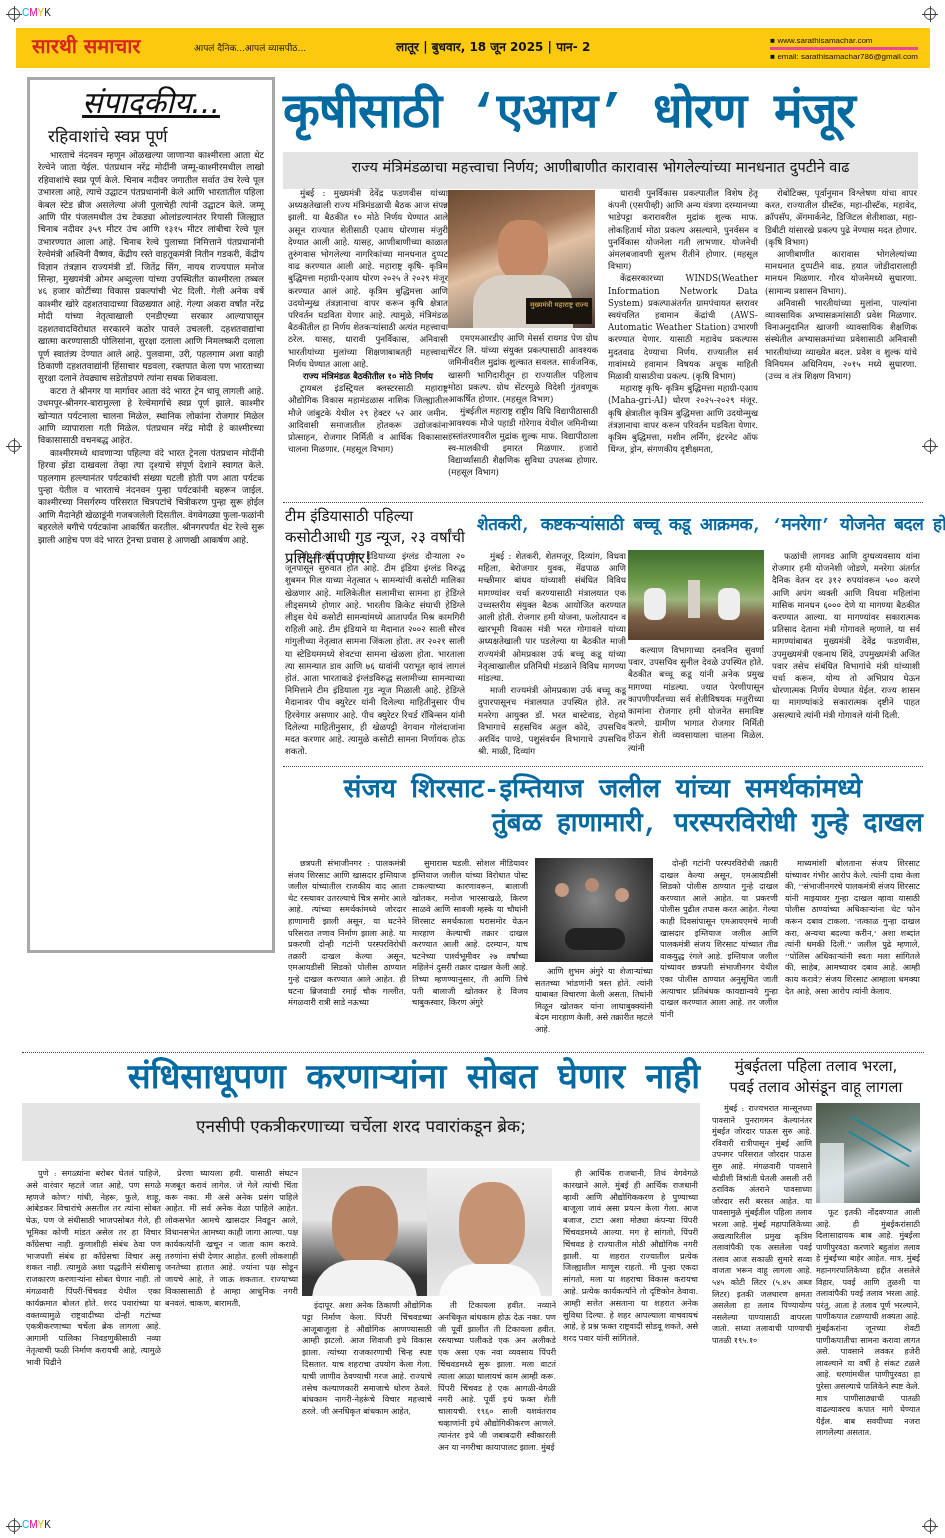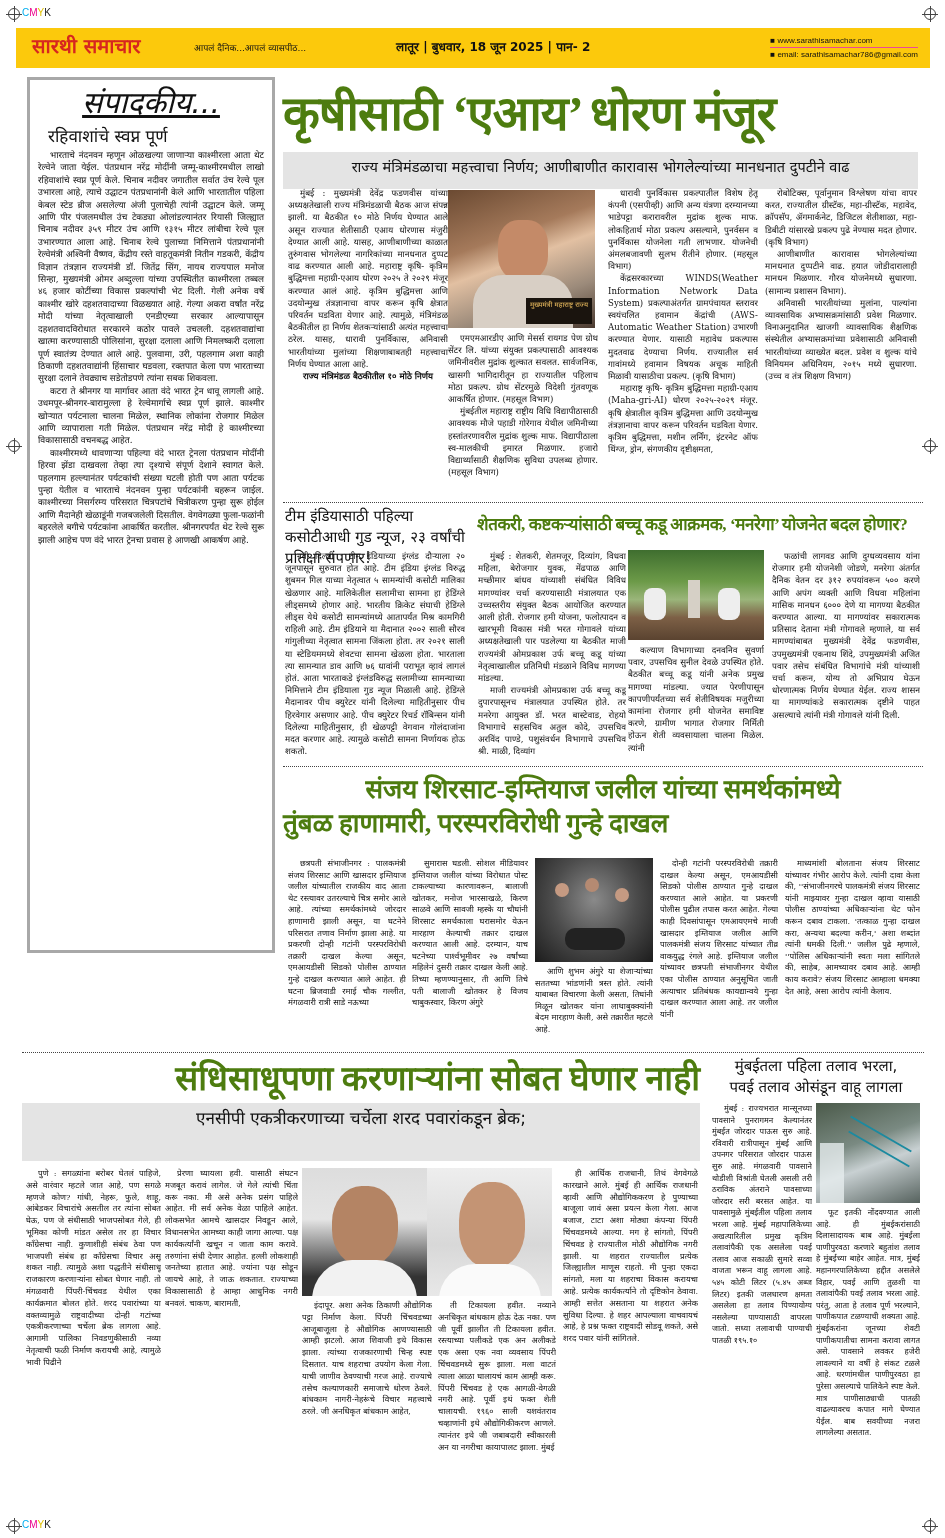--- a/index.html
+++ b/index.html
@@ -8,26 +8,26 @@
 .cmyk{font-family:"Liberation Sans",sans-serif;font-size:10px;letter-spacing:0}
 .cmyk .c{color:#00aeef}.cmyk .m{color:#ec008c}.cmyk .y{color:#e0c000}.cmyk .k{color:#222}
 .reg{width:12px;height:12px;border:1px solid #444;border-radius:50%;position:absolute}
 .reg:before{content:"";position:absolute;left:-3px;right:-3px;top:5px;height:1px;background:#444}
 .reg:after{content:"";position:absolute;top:-3px;bottom:-3px;left:5px;width:1px;background:#444}
 .mast{left:16px;top:28px;width:914px;height:40px;background:#fcc90c}
 .logo{left:16px;top:4px;font-family:"DejaVu Sans",sans-serif;font-weight:bold;font-size:20px;color:#d7261f}
 .tag{left:120px;top:13px;font-size:9px;font-family:"DejaVu Sans",sans-serif}
 .dateline{left:210px;top:10px;font-size:12px;font-family:"DejaVu Sans",sans-serif;font-weight:bold}
 .links{right:12px;top:6px;font-family:"Liberation Sans",sans-serif;font-size:8px;line-height:13px}
-.links div:first-child{border-bottom:1px solid #ec4899}
+.links div:first-child{border-bottom:3px solid #ec4899}
 .editbox{left:27px;top:77px;width:248px;height:876px;border:3px solid #a8a8a8;padding:4px 8px;overflow:hidden}
 .edtitle{font-size:30px;font-style:italic;text-align:center;text-decoration:underline;font-family:"DejaVu Sans",sans-serif;line-height:38px}
 .edhead{font-size:17px;font-family:"DejaVu Sans",sans-serif;margin:2px 10px 2px}
 .body{font-size:8.8px;line-height:12.4px;text-align:justify;text-indent:12px}
-.h1{font-family:Liberation Serif, serif;font-weight:900;color:#4d7c0f;white-space:nowrap}
+.h1{font-family:Liberation Mono, monospace;font-weight:900;color:#0369a1;white-space:nowrap}
 .sub{background:#e4e4e4;font-family:"DejaVu Sans",sans-serif;text-align:center}
 .dot{border-top:1px dotted #444;height:0}
 .col{font-size:8.6px;line-height:12.2px;text-align:justify;overflow:hidden}
 .col p{text-indent:12px}
 .photo{overflow:hidden}
 .center{text-align:center;font-weight:bold}
 </style>
 </head>
 <body>
 
@@ -57,20 +57,21 @@
   <p class="body">कटरा ते श्रीनगर या मार्गावर आता वंदे भारत ट्रेन धावू लागली आहे. उधमपूर-श्रीनगर-बारामुल्ला हे रेल्वेमार्गाचे स्वप्न पूर्ण झाले. काश्मीर खोऱ्यात पर्यटनाला चालना मिळेल, स्थानिक लोकांना रोजगार मिळेल आणि व्यापाराला गती मिळेल. पंतप्रधान नरेंद्र मोदी हे काश्मीरच्या विकासासाठी वचनबद्ध आहेत.</p>
   <p class="body">काश्मीरमध्ये धावणाऱ्या पहिल्या वंदे भारत ट्रेनला पंतप्रधान मोदींनी हिरवा झेंडा दाखवला तेव्हा त्या दृश्याचे संपूर्ण देशाने स्वागत केले. पहलगाम हल्ल्यानंतर पर्यटकांची संख्या घटली होती पण आता पर्यटक पुन्हा येतील व भारताचे नंदनवन पुन्हा पर्यटकांनी बहरून जाईल. काश्मीरच्या निसर्गरम्य परिसरात चित्रपटांचे चित्रीकरण पुन्हा सुरू होईल आणि मैदानेही खेळाडूंनी गजबजलेली दिसतील. वेगवेगळ्या फुला-फळांनी बहरलेले बगीचे पर्यटकांना आकर्षित करतील. श्रीनगरपर्यंत थेट रेल्वे सुरू झाली आहेच पण वंदे भारत ट्रेनचा प्रवास हे आणखी आकर्षण आहे.</p>
 </div>
 
 <div class="abs h1" style="left:283px;top:84px;font-size:48px;line-height:60px;letter-spacing:-1px">कृषीसाठी ‘एआय’ धोरण मंजूर</div>
 <div class="abs sub" style="left:283px;top:152px;width:635px;height:37px;line-height:30px;font-size:14.5px">राज्य मंत्रिमंडळाचा महत्त्वाचा निर्णय; आणीबाणीत कारावास भोगलेल्यांच्या मानधनात दुपटीने वाढ</div>
 
 <div class="abs col" style="left:288px;top:187px;width:160px;height:310px">
   <p>मुंबई : मुख्यमंत्री देवेंद्र फडणवीस यांच्या अध्यक्षतेखाली राज्य मंत्रिमंडळाची बैठक आज संपन्न झाली. या बैठकीत १० मोठे निर्णय घेण्यात आले असून राज्यात शेतीसाठी एआय धोरणास मंजुरी देण्यात आली आहे. यासह, आणीबाणीच्या काळात तुरुंगवास भोगलेल्या नागरिकांच्या मानधनात दुप्पट वाढ करण्यात आली आहे. महाराष्ट्र कृषि- कृत्रिम बुद्धिमत्ता महाग्री-एआय धोरण २०२५ ते २०२९ मंजूर करण्यात आलं आहे. कृत्रिम बुद्धिमत्ता आणि उदयोन्मुख तंत्रज्ञानाचा वापर करून कृषि क्षेत्रात परिवर्तन घडविता येणार आहे. त्यामुळे, मंत्रिमंडळ बैठकीतील हा निर्णय शेतकऱ्यांसाठी अत्यंत महत्त्वाचा ठरेल. यासह, धारावी पुनर्विकास, अनिवासी भारतीयांच्या मुलांच्या शिक्षणाबाबतही महत्त्वाचा निर्णय घेण्यात आला आहे.</p>
   <div class="center">राज्य मंत्रिमंडळ बैठकीतील १० मोठे निर्णय</div>
+  <p>ट्रायबल इंडस्ट्रियल क्लस्टरसाठी महाराष्ट्र औद्योगिक विकास महामंडळास नाशिक जिल्ह्यातील मौजे जांबुटके येथील २९ हेक्टर ५२ आर जमीन. आदिवासी समाजातील होतकरू उद्योजकांना प्रोत्साहन, रोजगार निर्मिती व आर्थिक विकासास चालना मिळणार. (महसूल विभाग)</p>
 </div>
 <div class="abs photo" style="left:448px;top:190px;width:147px;height:138px;background:linear-gradient(160deg,#6b4a32 0%,#a57a5b 35%,#e2c0a2 50%,#9b8a7a 75%,#4a3a30 100%)">
   <div class="abs" style="left:50px;top:30px;width:50px;height:60px;border-radius:40%;background:#c48a68"></div>
   <div class="abs" style="left:25px;top:85px;width:100px;height:55px;background:#d8cfc5;border-radius:30px 30px 0 0"></div>
   <div class="abs" style="left:78px;top:108px;width:66px;height:26px;background:#1a140e;color:#f0c060;font-size:7px;text-align:center;line-height:11px;padding-top:2px">मुख्यमंत्री महाराष्ट्र राज्य</div>
 </div>
 <div class="abs col" style="left:448px;top:332px;width:150px;height:165px">
   <p>एमएमआरडीए आणि मेसर्स रायगड पेण ग्रोथ सेंटर लि. यांच्या संयुक्त प्रकल्पासाठी आवश्यक जमिनीवरील मुद्रांक शुल्कात सवलत. सार्वजनिक, खासगी भागिदारीतून हा राज्यातील पहिलाच मोठा प्रकल्प. ग्रोथ सेंटरमुळे विदेशी गुंतवणूक आकर्षित होणार. (महसूल विभाग)</p>
   <p>मुंबईतील महाराष्ट्र राष्ट्रीय विधि विद्यापीठासाठी आवश्यक मौजे पहाडी गोरेगाव येथील जमिनीच्या हस्तांतरणावरील मुद्रांक शुल्क माफ. विद्यापीठाला स्व-मालकीची इमारत मिळणार. हजारो विद्यार्थ्यांसाठी शैक्षणिक सुविधा उपलब्ध होणार. (महसूल विभाग)</p>
 </div>
@@ -105,21 +106,21 @@
 <div class="abs col" style="left:628px;top:644px;width:136px;height:116px">
     <p>कल्याण विभागाच्या दनवनिव सुवर्णा पवार, उपसचिव सुनील देवळे उपस्थित होते. बैठकीत बच्चू कडू यांनी अनेक प्रमुख मागण्या मांडल्या. ज्यात पेरणीपासून कापणीपर्यंतच्या सर्व शेतीविषयक मजुरीच्या कामांना रोजगार हमी योजनेत समाविष्ट करणे, ग्रामीण भागात रोजगार निर्मिती होऊन शेती व्यवसायाला चालना मिळेल. त्यांनी</p>
   </div>
 <div class="abs col" style="left:772px;top:550px;width:148px;height:210px">
     <p>फळांची लागवड आणि दुग्धव्यवसाय यांना रोजगार हमी योजनेशी जोडणे, मनरेगा अंतर्गत दैनिक वेतन दर ३१२ रुपयांवरून ५०० करणे आणि अपंग व्यक्ती आणि विधवा महिलांना मासिक मानधन ६००० देणे या मागण्या बैठकीत करण्यात आल्या. या मागण्यांवर सकारात्मक प्रतिसाद देताना मंत्री गोगावले म्हणाले, या सर्व मागण्यांबाबत मुख्यमंत्री देवेंद्र फडणवीस, उपमुख्यमंत्री एकनाथ शिंदे, उपमुख्यमंत्री अजित पवार तसेच संबंधित विभागांचे मंत्री यांच्याशी चर्चा करून, योग्य तो अभिप्राय घेऊन धोरणात्मक निर्णय घेण्यात येईल. राज्य शासन या मागण्यांकडे सकारात्मक दृष्टीने पाहत असल्याचे त्यांनी मंत्री गोगावले यांनी दिली.</p>
   </div>
 
 <div class="abs dot" style="left:283px;top:766px;width:640px"></div>
 
 <div class="abs h1" style="left:283px;top:774px;width:640px;text-align:center;font-size:26px;line-height:32px">संजय शिरसाट-इम्तियाज जलील यांच्या समर्थकांमध्ये</div>
-<div class="abs h1" style="left:283px;top:808px;width:640px;text-align:left;font-size:26px;line-height:32px">तुंबळ हाणामारी, परस्परविरोधी गुन्हे दाखल</div>
+<div class="abs h1" style="left:283px;top:808px;width:640px;text-align:right;font-size:26px;line-height:32px">तुंबळ हाणामारी, परस्परविरोधी गुन्हे दाखल</div>
 
 <div class="abs col" style="left:288px;top:858px;width:118px;height:192px;font-size:8.2px;line-height:11.6px">
     <p>छत्रपती संभाजीनगर : पालकमंत्री संजय शिरसाट आणि खासदार इम्तियाज जलील यांच्यातील राजकीय वाद आता थेट रस्त्यावर उतरल्याचे चित्र समोर आले आहे. त्यांच्या समर्थकांमध्ये जोरदार हाणामारी झाली असून, या घटनेने परिसरात तणाव निर्माण झाला आहे. या प्रकरणी दोन्ही गटांनी परस्परविरोधी तक्रारी दाखल केल्या असून, एमआयडीसी सिडको पोलीस ठाण्यात गुन्हे दाखल करण्यात आले आहेत. ही घटना ब्रिजवाडी रमाई चौक गल्लीत, मंगळवारी रात्री साडे नऊच्या</p>
   </div>
 <div class="abs col" style="left:412px;top:858px;width:116px;height:192px;font-size:8.2px;line-height:11.6px">
     <p>सुमारास घडली. सोशल मीडियावर इम्तियाज जलील यांच्या विरोधात पोस्ट टाकल्याच्या कारणावरून, बालाजी खोतकर, मनोज भारसाखळे, किरण साळवे आणि सावजी म्हस्के या चौघांनी शिरसाट समर्थकाला घरासमोर येऊन मारहाण केल्याची तक्रार दाखल करण्यात आली आहे. दरम्यान, याच घटनेच्या पार्श्वभूमीवर २७ वर्षांच्या महिलेनं दुसरी तक्रार दाखल केली आहे. तिच्या म्हणण्यानुसार, ती आणि तिचे पती बालाजी खोतकर हे विजय चाबुकस्वार, किरण अंगुरे</p>
   </div>
 <div class="abs photo" style="left:535px;top:858px;width:118px;height:104px;background:radial-gradient(ellipse at 50% 40%,#8a8a8a 0%,#4c4c4c 50%,#1c1c1c 100%)">
   <div class="abs" style="left:20px;top:25px;width:14px;height:14px;border-radius:50%;background:#c59a82"></div>
   <div class="abs" style="left:50px;top:20px;width:14px;height:14px;border-radius:50%;background:#b58a72"></div>
@@ -132,21 +133,21 @@
 <div class="abs col" style="left:660px;top:858px;width:118px;height:192px;font-size:8.2px;line-height:11.6px">
     <p>दोन्ही गटांनी परस्परविरोधी तक्रारी दाखल केल्या असून, एमआयडीसी सिडको पोलीस ठाण्यात गुन्हे दाखल करण्यात आले आहेत. या प्रकरणी पोलीस पुढील तपास करत आहेत. गेल्या काही दिवसांपासून एमआयएमचे माजी खासदार इम्तियाज जलील आणि पालकमंत्री संजय शिरसाट यांच्यात तीव्र वाकयुद्ध रंगले आहे. इम्तियाज जलील यांच्यावर छत्रपती संभाजीनगर येथील एका पोलीस ठाण्यात अनुसूचित जाती अत्याचार प्रतिबंधक कायद्यान्वये गुन्हा दाखल करण्यात आला आहे. तर जलील यांनी</p>
   </div>
 <div class="abs col" style="left:785px;top:858px;width:135px;height:192px;font-size:8.2px;line-height:11.6px">
     <p>माध्यमांशी बोलताना संजय शिरसाट यांच्यावर गंभीर आरोप केले. त्यांनी दावा केला की, ''संभाजीनगरचे पालकमंत्री संजय शिरसाट यांनी माझ्यावर गुन्हा दाखल व्हावा यासाठी पोलीस ठाण्यांच्या अधिकाऱ्यांना थेट फोन करून दबाव टाकला. 'तत्काळ गुन्हा दाखल करा, अन्यथा बदल्या करीन,' अशा शब्दांत त्यांनी धमकी दिली.'' जलील पुढे म्हणाले, ''पोलिस अधिकाऱ्यांनी स्वतः मला सांगितले की, साहेब, आमच्यावर दबाव आहे. आम्ही काय करावे? संजय शिरसाट आम्हाला धमक्या देत आहे, असा आरोप त्यांनी केलाय.</p>
   </div>
 
 <div class="abs dot" style="left:22px;top:1052px;width:902px"></div>
 
 <div class="abs h1" style="left:30px;top:1056px;width:670px;text-align:right;font-size:34px;line-height:46px;font-weight:bold">संधिसाधूपणा करणाऱ्यांना सोबत घेणार नाही</div>
-<div class="abs sub" style="left:22px;top:1103px;width:678px;height:58px;font-size:17px;line-height:27px;padding-top:2px">
+<div class="abs sub" style="left:22px;top:1103px;width:678px;height:58px;font-size:17px;line-height:27px;padding-top:10px">
   <div>एनसीपी एकत्रीकरणाच्या चर्चेला शरद पवारांकडून ब्रेक;</div>
 </div>
 <div class="abs col" style="left:26px;top:1168px;width:135px;height:335px;font-size:8.2px;line-height:11.8px">
     <p>पुणे : सगळ्यांना बरोबर घेतलं पाहिजे, असे वारंवार म्हटले जात आहे, पण सगळे म्हणजे कोण? गांधी, नेहरू, फुले, शाहू, आंबेडकर विचारांचे असतील तर त्यांना सोबत घेऊ, पण जे संधीसाठी भाजपसोबत गेले, ही भूमिका कोणी मांडत असेल तर हा विचार काँग्रेसचा नाही. कुणाशीही संबंध ठेवा पण भाजपशी संबंध हा काँग्रेसचा विचार असू शकत नाही. त्यामुळे अशा पद्धतीने संधीसाधू राजकारण करणाऱ्यांना सोबत घेणार नाही. तो मंगळवारी पिंपरी-चिंचवड येथील एका कार्यक्रमात बोलत होते. शरद पवारांच्या या वक्तव्यामुळे राष्ट्रवादीच्या दोन्ही गटांच्या एकत्रीकरणाच्या चर्चेला ब्रेक लागला आहे. आगामी पालिका निवडणुकीसाठी नव्या नेतृत्वाची फळी निर्माण करायची आहे, त्यामुळे भावी पिढीने</p>
   </div>
 <div class="abs col" style="left:165px;top:1168px;width:133px;height:335px;font-size:8.2px;line-height:11.8px">
     <p>प्रेरणा घ्यायला हवी. यासाठी संघटन मजबूत करावं लागेल. जे गेले त्यांची चिंता करू नका. मी असे अनेक प्रसंग पाहिले आहेत. मी सर्व अनेक वेळा पाहिले आहेत. लोकसभेत आमचे खासदार निवडून आले, विधानसभेत आमच्या काही जागा आल्या. पक्ष कार्यकर्त्यांनी खचून न जाता काम करावे. तरुणांना संधी देणार आहोत. हल्ली लोकशाही जनतेच्या हातात आहे. ज्यांना पक्ष सोडून जायचे आहे, ते जाऊ शकतात. राज्याच्या विकासासाठी हे आम्हा आधुनिक नगरी बनवलं. चाकण, बारामती,</p>
   </div>
 <div class="abs photo" style="left:302px;top:1168px;width:125px;height:128px;background:linear-gradient(180deg,#ddd 0%,#e5e5e5 40%,#333 85%)">
   <div class="abs" style="left:30px;top:18px;width:66px;height:80px;border-radius:45%;background:#b48464"></div>

